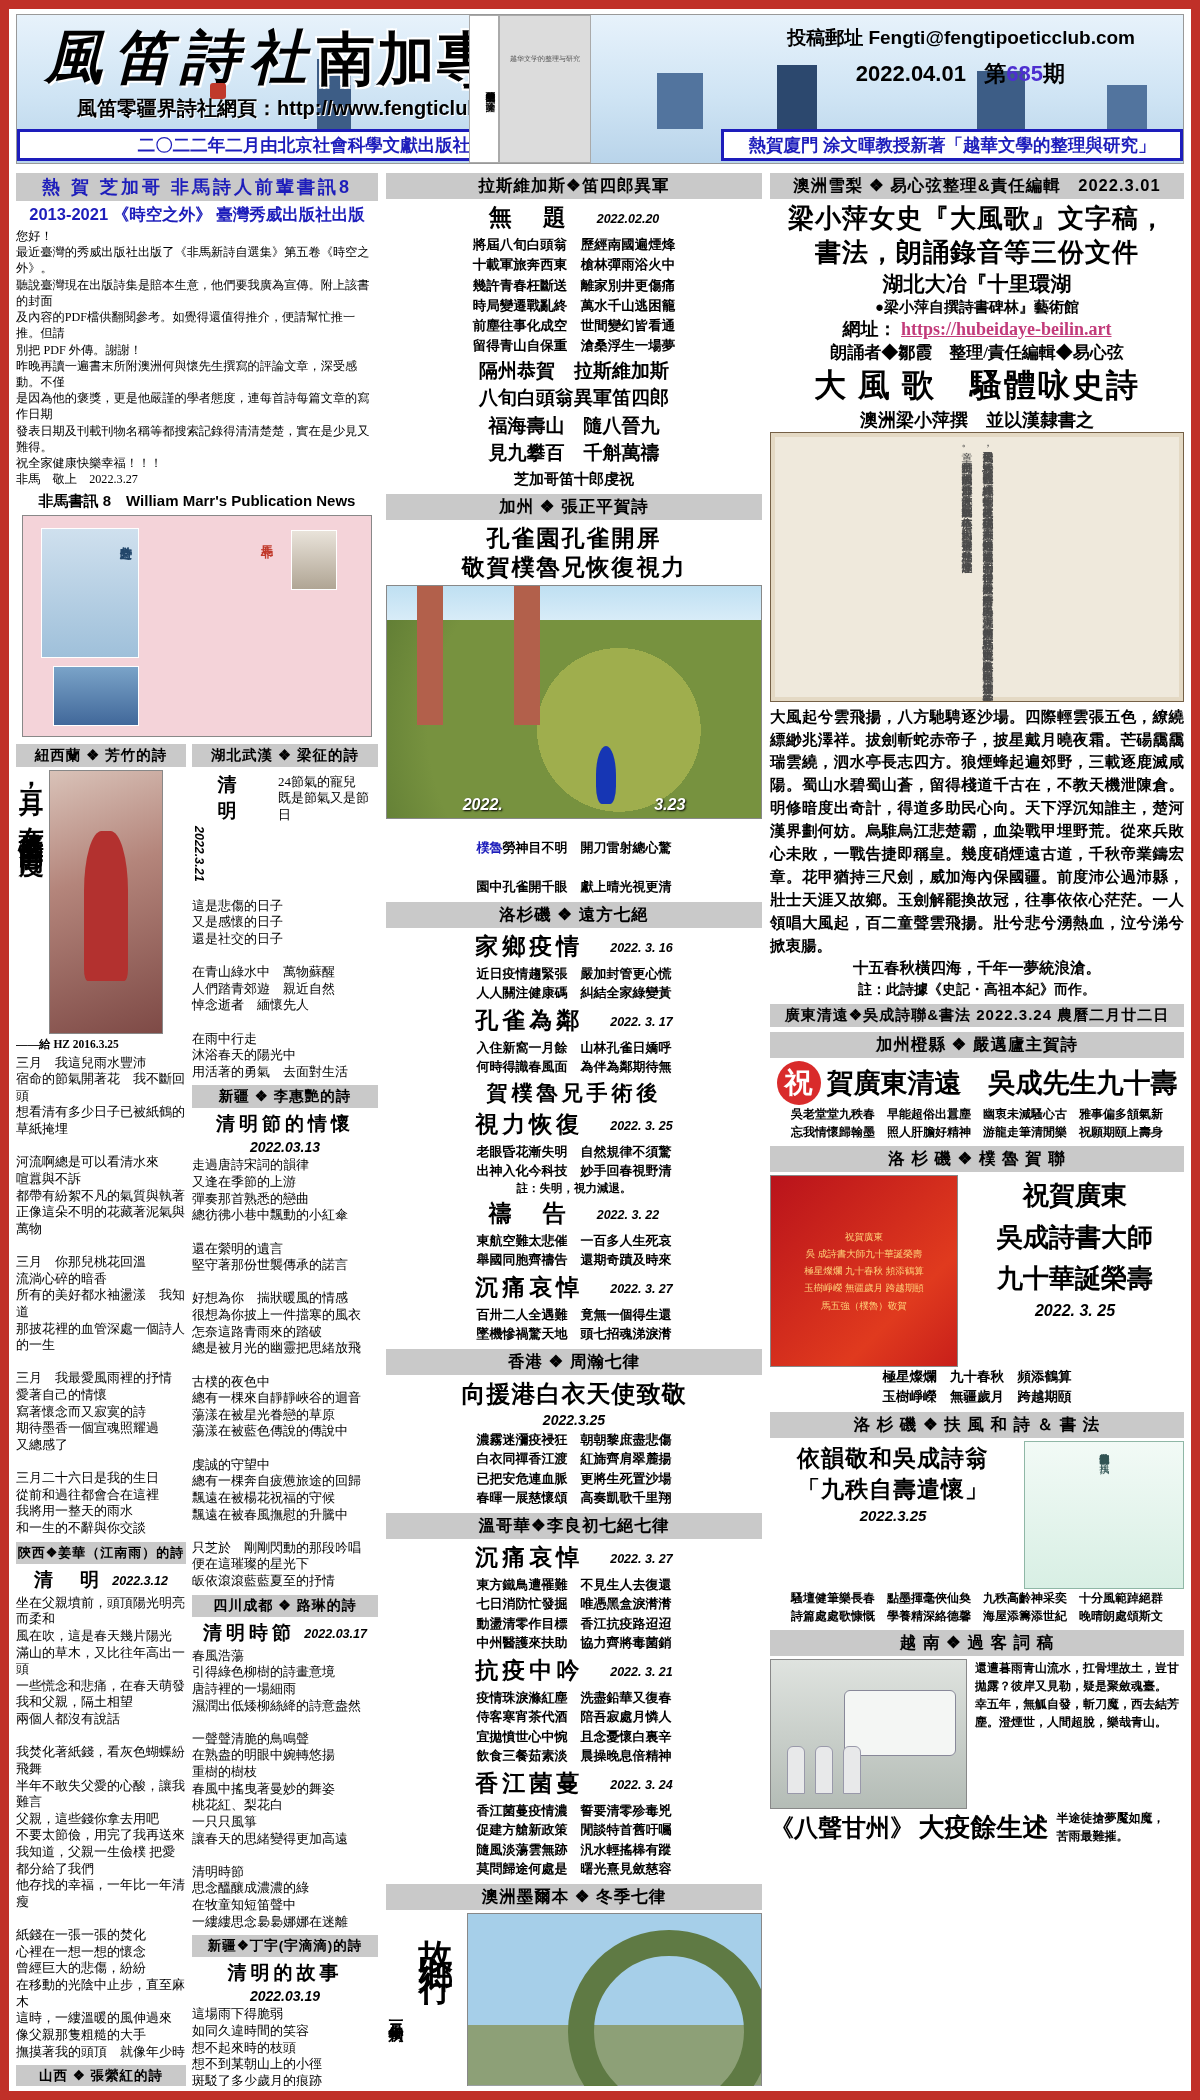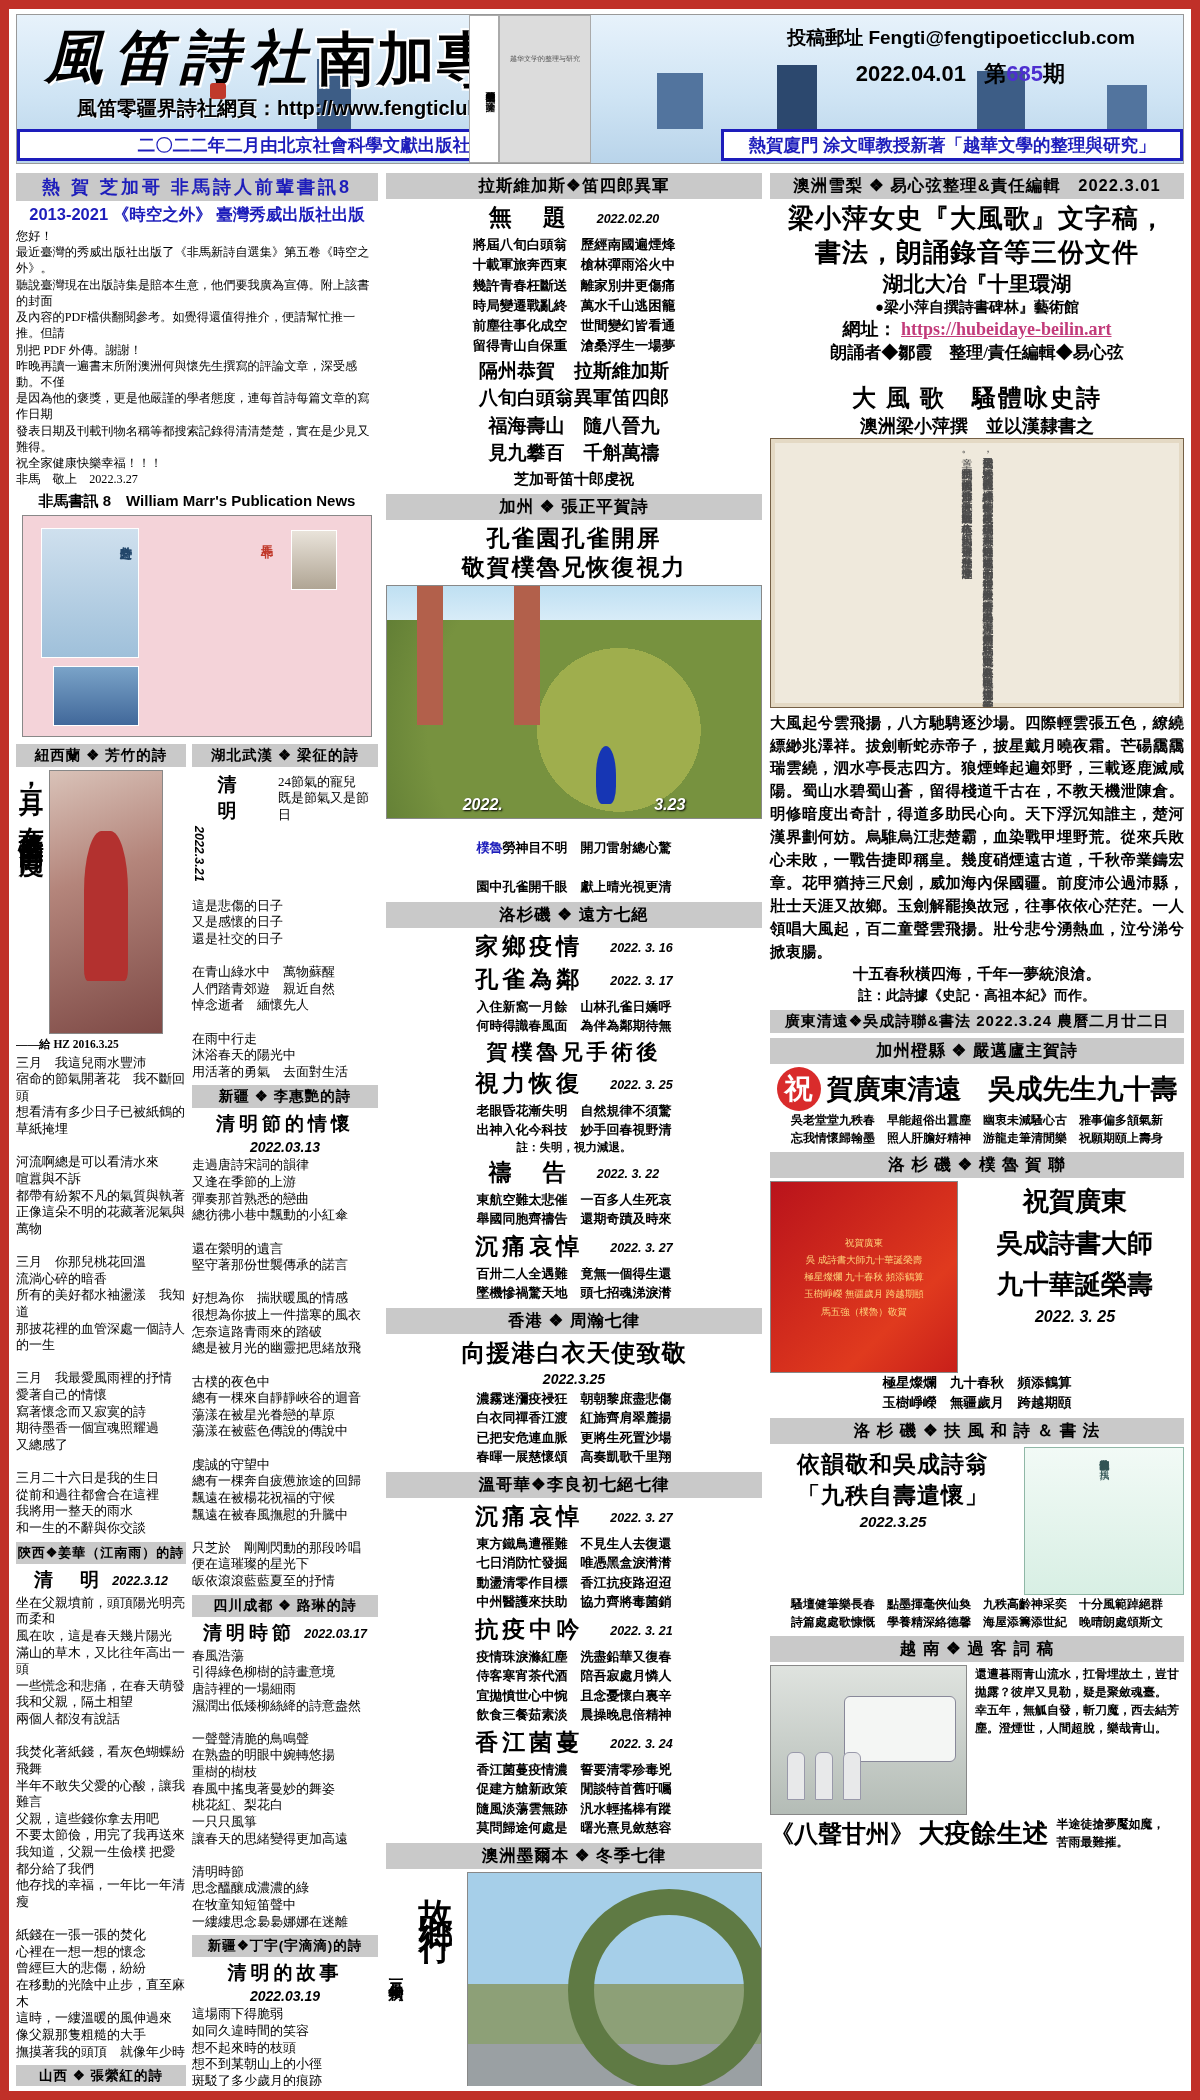--- a/index.html
+++ b/index.html
@@ -373,20 +373,22 @@
           <span>3.23</span>
         </div>
       </div>
       <div class="verse">
         <span style="color:#1d1dbb">樸魯</span><span>勞神目不明　開刀雷射總心驚</span><br>
         <span>園中孔雀開千眼　獻上晴光視更清</span>
       </div>
 
       <div class="bar">洛杉磯 ❖ 遠方七絕</div>
       <div class="ptitle"><span>家鄉疫情</span>　<span class="pdate">2022. 3. 16</span></div>
+      <div class="verse">近日疫情趨緊張　嚴加封管更心慌
+人人關注健康碼　糾結全家綠變黃</div>
       <div class="ptitle"><span>孔雀為鄰</span>　<span class="pdate">2022. 3. 17</span></div>
       <div class="verse">入住新窩一月餘　山林孔雀日嬌呼
 何時得識春風面　為伴為鄰期待無</div>
       <div class="ptitle" style="font-size:21px">賀樸魯兄手術後</div>
       <div class="ptitle"><span>視力恢復</span>　<span class="pdate">2022. 3. 25</span></div>
       <div class="verse">老眼昏花漸失明　自然規律不須驚
 出神入化今科技　妙手回春視野清</div>
       <div class="note">註：失明，視力減退。</div>
       <div class="ptitle"><span>禱　告</span>　<span class="pdate">2022. 3. 22</span></div>
       <div class="verse">東航空難太悲催　一百多人生死哀
@@ -439,21 +441,21 @@
       <div class="bar">澳洲雪梨 ❖ 易心弦整理&amp;責任編輯　2022.3.01</div>
       <div class="bigtitle">梁小萍女史『大風歌』文字稿，</div>
       <div class="bigtitle">書法，朗誦錄音等三份文件</div>
       <div class="serifc" style="font-size:21px">湖北大冶『十里環湖</div>
       <div class="serifc" style="font-size:15px">●梁小萍自撰詩書碑林』藝術館</div>
       <div class="serifc" style="font-size:18px">
         <span>網址：</span>
         <a class="link" href="#">https://hubeidaye-beilin.art</a>
       </div>
       <div class="serifc" style="font-size:17px">朗誦者◆鄒霞　整理/責任編輯◆易心弦</div>
-      <div class="serifc" style="font-size:24px;letter-spacing:2px;margin-top:18px">大 風 歌　騷體咏史詩</div>
+      <div class="serifc" style="font-size:32px;letter-spacing:2px;margin-top:0">大 風 歌　騷體咏史詩</div>
       <div class="serifc" style="font-size:18px">澳洲梁小萍撰　並以漢隸書之</div>
       <div class="calligraphy photo">
         <div class="vtext">大風起兮雲飛揚，八方馳騁逐沙場。四際輕雲張五色，繚繞縹緲兆澤祥。拔劍斬蛇赤帝子，披星戴月曉夜霜。芒碭靄靄瑞雲繞，泗水亭長志四方。狼煙蜂起遍郊野，三載逐鹿滅咸陽。蜀山水碧蜀山蒼，留得棧道千古在，不教天機泄陳倉。明修暗度出奇計，得道多助民心向。天下浮沉知誰主，楚河漢界劃何妨。烏騅烏江悲楚霸，血染戰甲埋野荒。從來兵敗心未敗，一戰告捷即稱皇。幾度硝煙遠古道，千秋帝業鑄宏章。花甲猶持三尺劍，威加海內保國疆。前度沛公過沛縣，壯士天涯又故鄉。玉劍解罷換故冠，往事依依心茫茫。一人領唱大風起，百二童聲雲飛揚。壯兮悲兮湧熱血，泣兮涕兮掀衷腸。</div>
       </div>
       <div class="dfg-par" style="margin-top:4px">大風起兮雲飛揚，八方馳騁逐沙場。四際輕雲張五色，繚繞縹緲兆澤祥。拔劍斬蛇赤帝子，披星戴月曉夜霜。芒碭靄靄瑞雲繞，泗水亭長志四方。狼煙蜂起遍郊野，三載逐鹿滅咸陽。蜀山水碧蜀山蒼，留得棧道千古在，不教天機泄陳倉。明修暗度出奇計，得道多助民心向。天下浮沉知誰主，楚河漢界劃何妨。烏騅烏江悲楚霸，血染戰甲埋野荒。從來兵敗心未敗，一戰告捷即稱皇。幾度硝煙遠古道，千秋帝業鑄宏章。花甲猶持三尺劍，威加海內保國疆。前度沛公過沛縣，壯士天涯又故鄉。玉劍解罷換故冠，往事依依心茫茫。一人領唱大風起，百二童聲雲飛揚。壯兮悲兮湧熱血，泣兮涕兮掀衷腸。</div>
       <div class="serifc" style="font-size:15.5px">十五春秋橫四海，千年一夢統浪滄。</div>
       <div class="serifc" style="font-size:14px;margin:2px 0">註：此詩據《史記・高祖本紀》而作。</div>
 
       <div class="bar" style="font-size:15px">廣東清遠❖吳成詩聯&amp;書法 2022.3.24 農曆二月廿二日</div>
 

